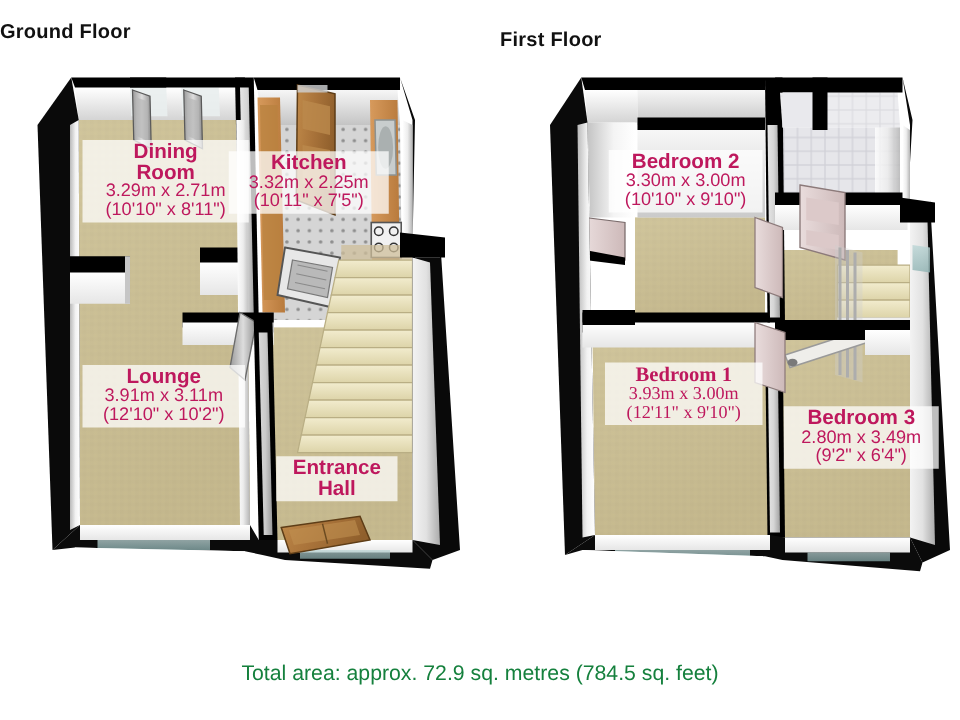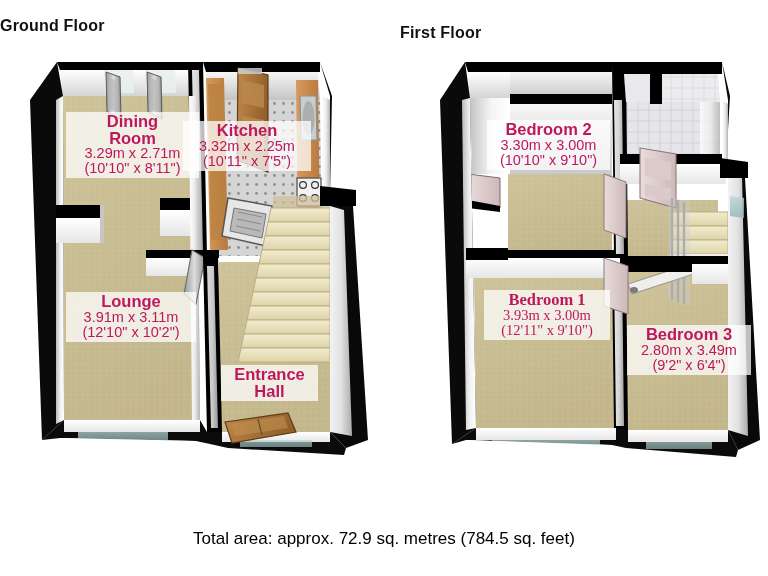--- a/index.html
+++ b/index.html
@@ -48,21 +48,21 @@
     font-weight:normal;
   }
   .room-label.two-line .rname{line-height:1.0;}
 
   .footer{
     position:absolute;
     left:0;width:768px;
     top:529px;
     text-align:center;
     font-size:17px;
-    color:#000000;
+    color:#15803d;
   }
 </style>
 </head>
 <body>
 
 <div class="stage">
 
   <div class="floor-title" id="title-ground">Ground Floor</div>
   <div class="floor-title" id="title-first">First Floor</div>
 

